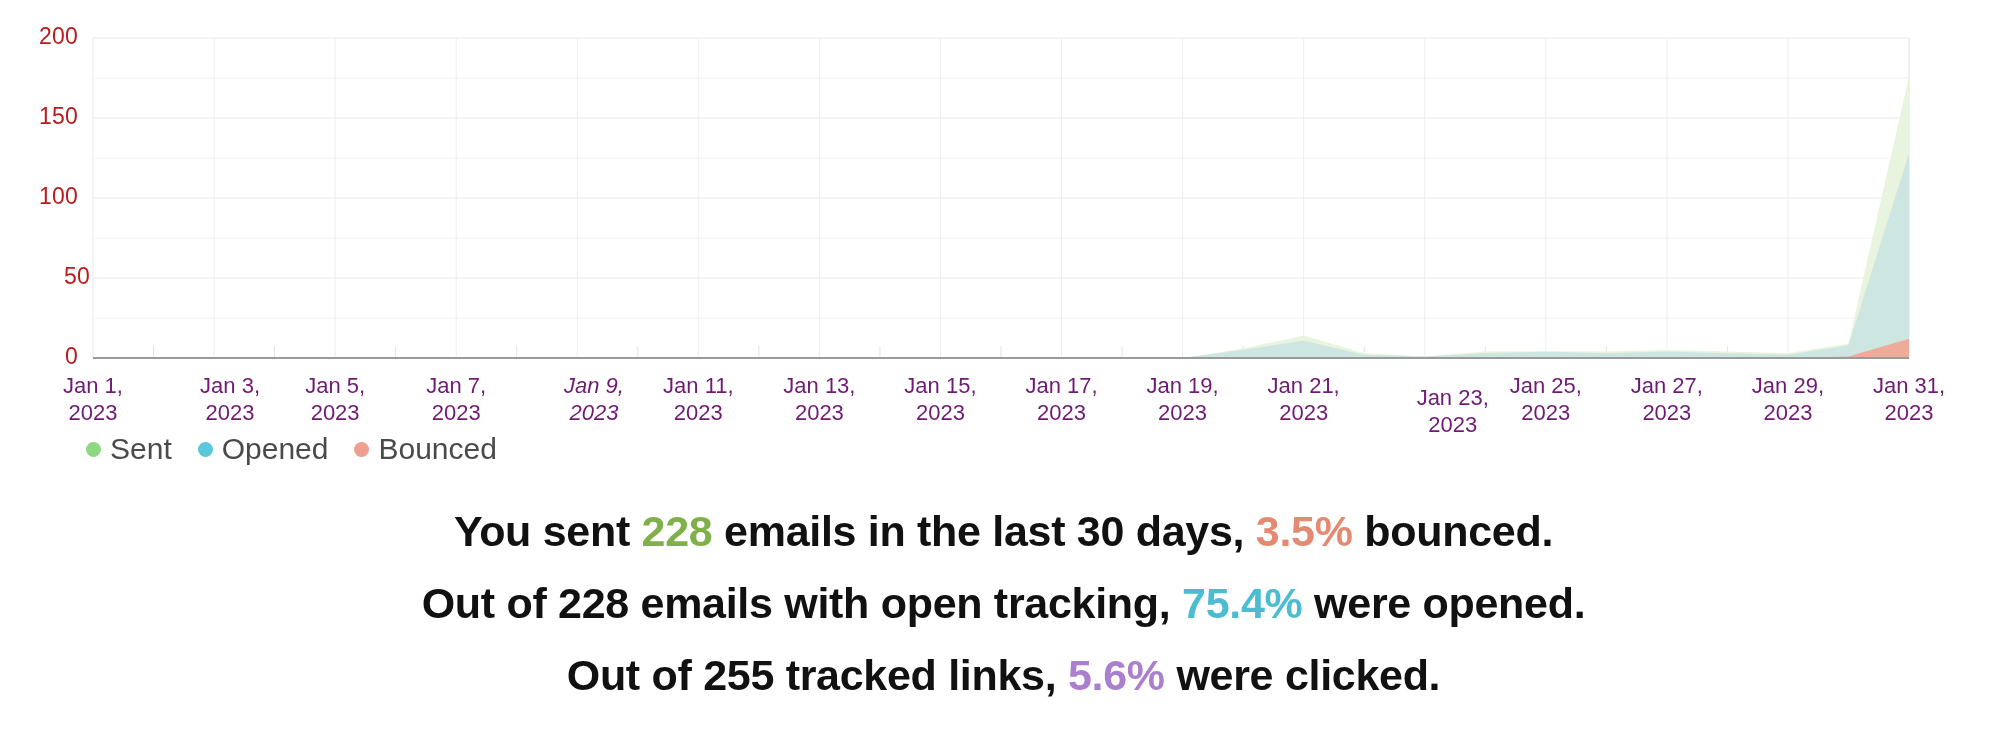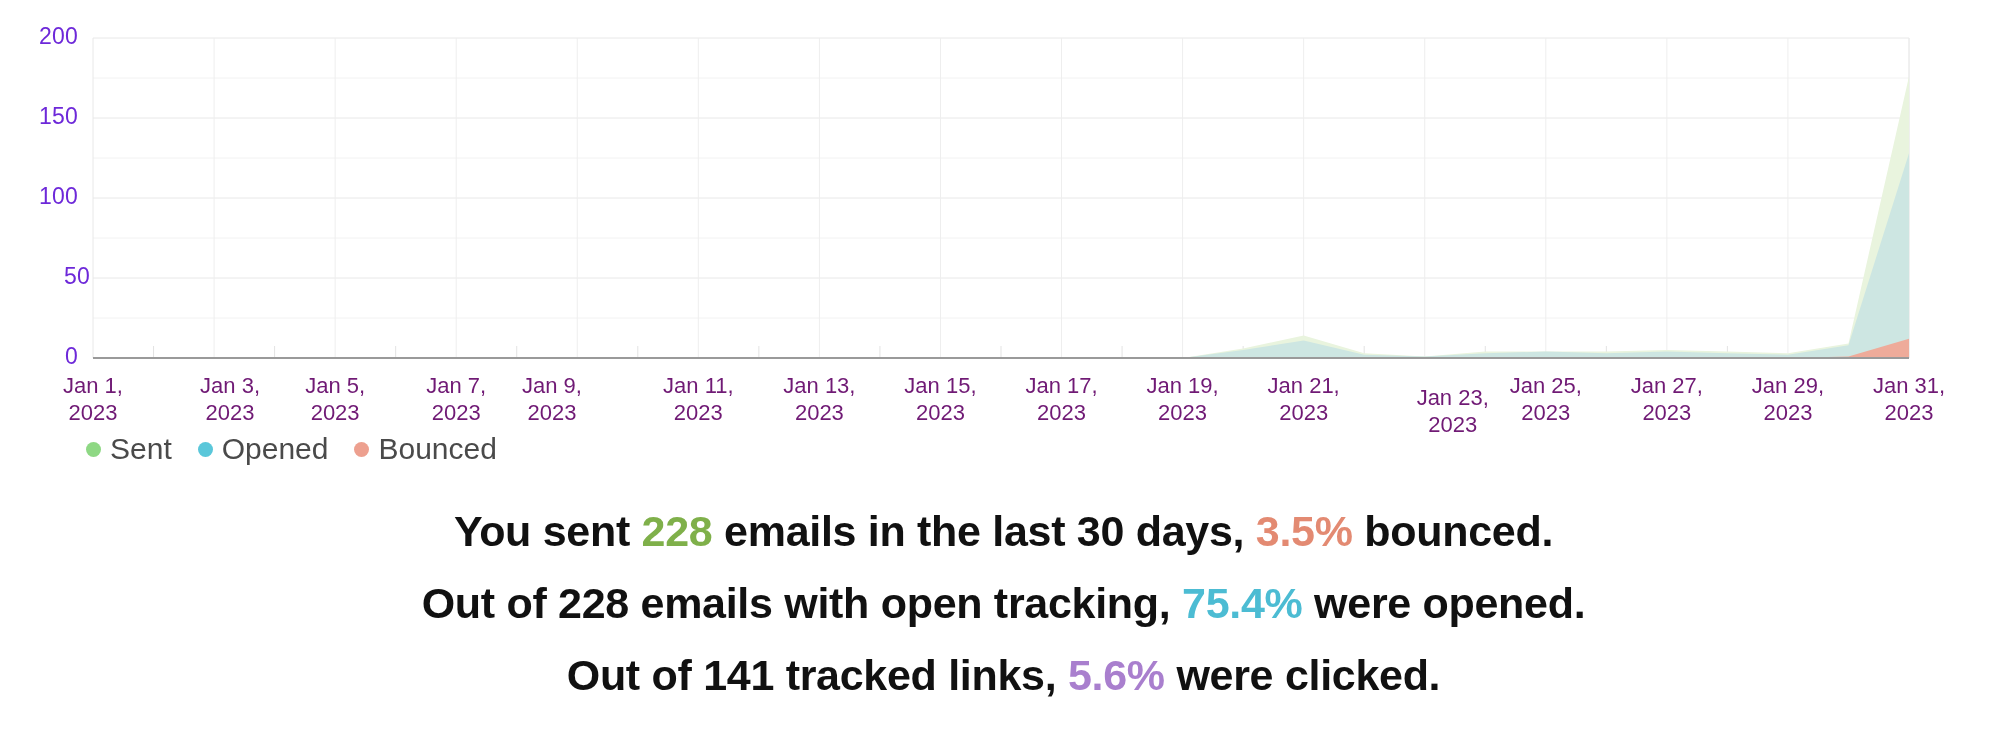--- a/index.html
+++ b/index.html
@@ -15,21 +15,21 @@
   
   .chart-area { position: absolute; left: 0; top: 0; width: 1999px; height: 470px; }
   .chart-svg { position: absolute; left: 0; top: 0; }
 
   .ytick-label {
     position: absolute;
     right: 0;
     width: 70px;
     text-align: right;
     font-size: 23px;
-    color: #6d28d9;
+    color: #b91c1c;
     letter-spacing: 0.2px;
   }
 
   .xtick-label {
     position: absolute;
     text-align: center;
     font-size: 22px;
     line-height: 27px;
     color: #701a75;
     transform: translateX(-50%);
@@ -132,21 +132,21 @@
           <div>2023</div>
         </div>
         <div class="xtick-label" style="left: 335.133px; top: 372px;">
           <div>Jan 5,</div>
           <div>2023</div>
         </div>
         <div class="xtick-label" style="left: 456.2px; top: 372px;">
           <div>Jan 7,</div>
           <div>2023</div>
         </div>
-        <div class="xtick-label" style="left: 552px; top: 372px;">
+        <div class="xtick-label" style="left: 594px; top: 372px; font-style: italic;">
           <div>Jan 9,</div>
           <div>2023</div>
         </div>
         <div class="xtick-label" style="left: 698.333px; top: 372px;">
           <div>Jan 11,</div>
           <div>2023</div>
         </div>
         <div class="xtick-label" style="left: 819.4px; top: 372px;">
           <div>Jan 13,</div>
           <div>2023</div>
@@ -209,18 +209,18 @@
 
     <div class="summary-line">
       <span>You sent </span><span class="hl" id="s1v1" style="color: rgb(127, 176, 74);">228</span><span> emails in the last 30 days, </span><span class="hl" id="s1v2" style="color: rgb(227, 138, 114);">3.5%</span><span> bounced.</span>
     </div>
 
     <div class="summary-line">
       <span>Out of 228 emails with open tracking, </span><span class="hl" id="s2v1" style="color: rgb(76, 188, 211);">75.4%</span><span> were opened.</span>
     </div>
 
     <div class="summary-line">
-      <span>Out of 141 tracked links, </span><span class="hl" id="s3v1" style="color: rgb(169, 127, 206);">5.6%</span><span> were clicked.</span>
+      <span>Out of 255 tracked links, </span><span class="hl" id="s3v1" style="color: rgb(169, 127, 206);">5.6%</span><span> were clicked.</span>
     </div>
 
   </div>
 
 </div>
 
 </body></html>

